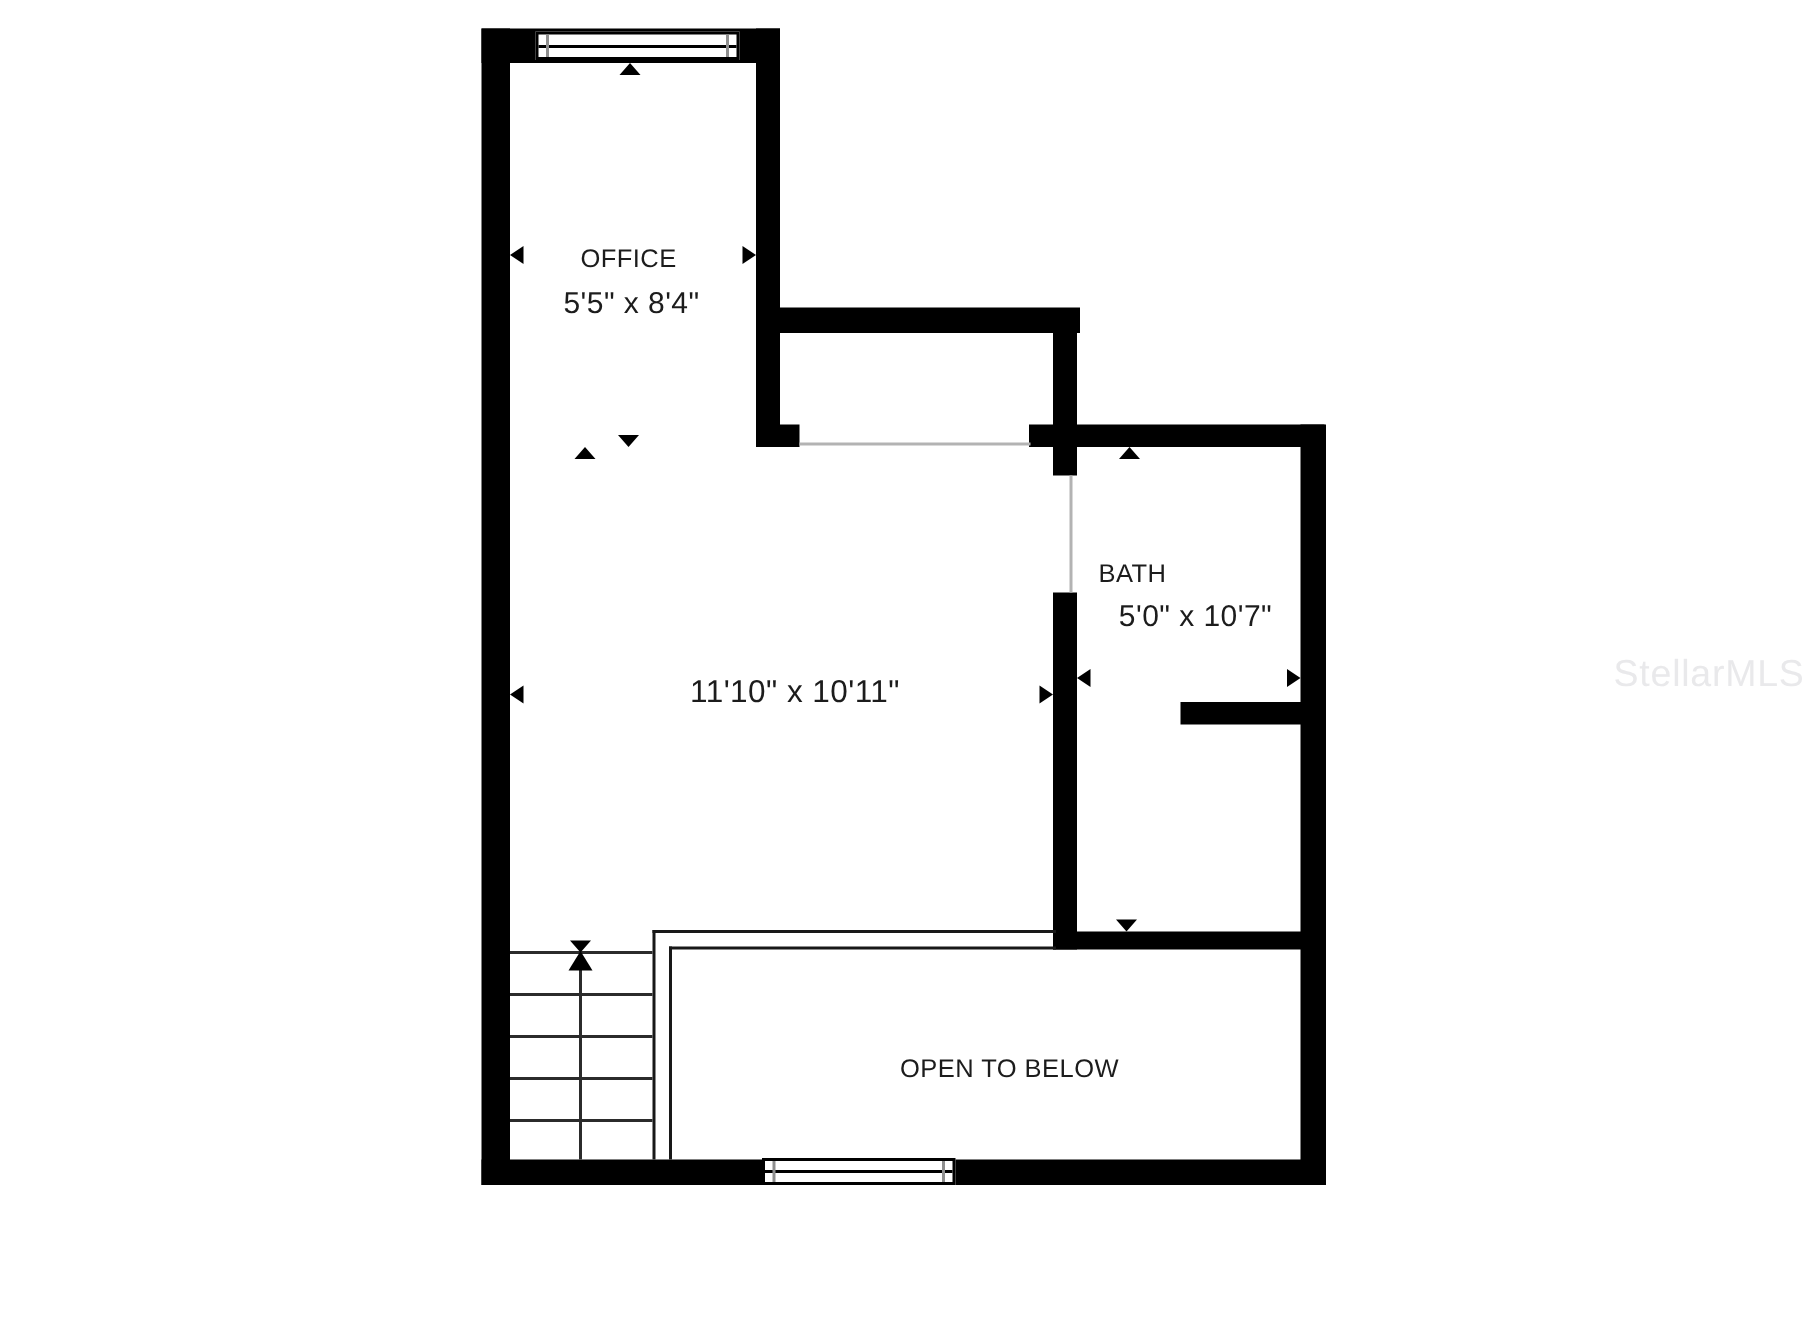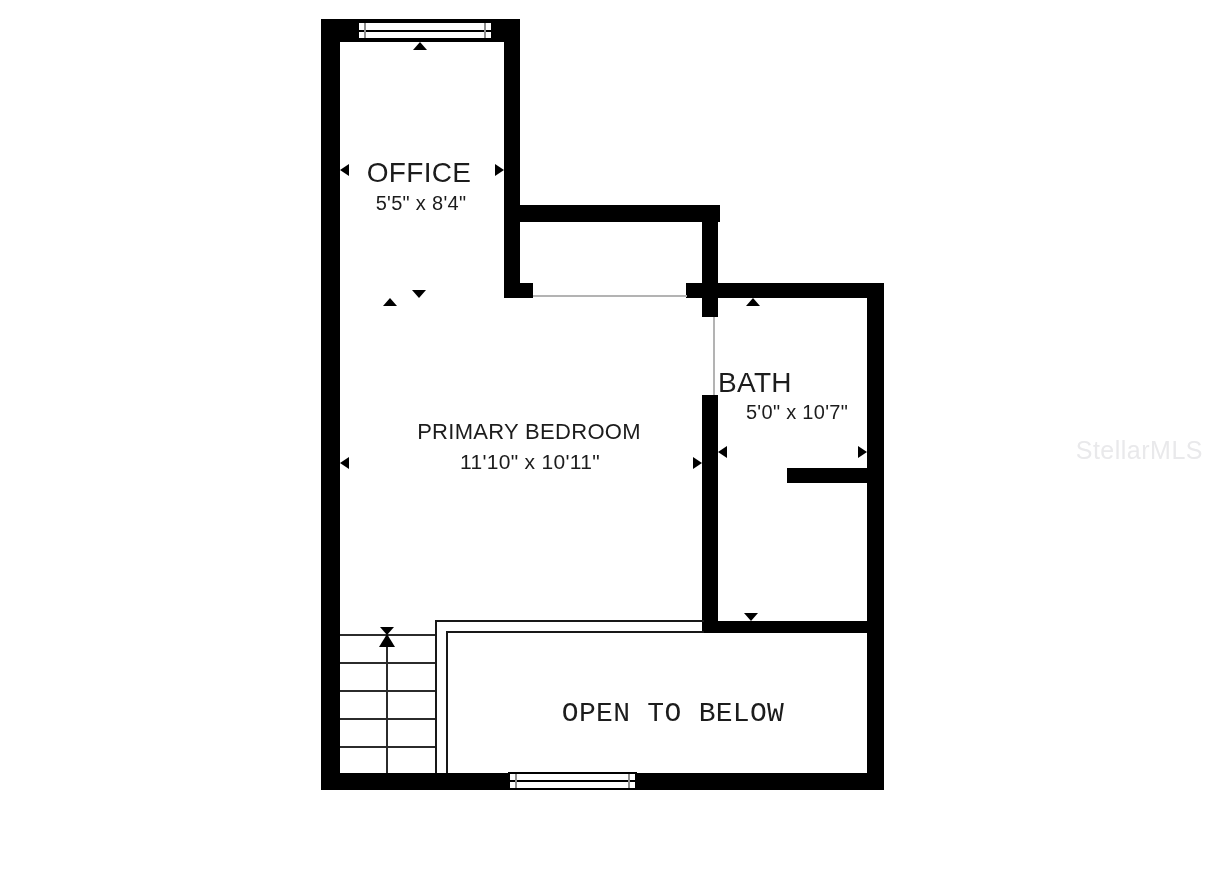--- a/index.html
+++ b/index.html
@@ -26,21 +26,21 @@
   .tri.up{border-left:7px solid transparent;border-right:7px solid transparent;border-bottom:8px solid #000;}
   .tri.down{border-left:7px solid transparent;border-right:7px solid transparent;border-top:8px solid #000;}
   .tri.left{border-top:6px solid transparent;border-bottom:6px solid transparent;border-right:9px solid #000;}
   .tri.right{border-top:6px solid transparent;border-bottom:6px solid transparent;border-left:9px solid #000;}
   .tri.stairs-up{border-left:8px solid transparent;border-right:8px solid transparent;border-bottom:13px solid #000;}
   
   .room-label,.room-dims{
     position:absolute;transform:translate(-50%,-50%);white-space:nowrap;
     color:#1c1c1c;letter-spacing:0.3px;
   }
-  .room-label{font-size:28px;}
+  .room-label{font-size:17px;}
   .room-dims{font-size:20px;}
   .room-label.big{font-size:22px;}
   .room-dims.big{font-size:21px;}
   .footer{
     position:absolute;left:595px;top:873px;transform:translate(-50%,-50%);
     white-space:nowrap;font-size:11px;letter-spacing:0.4px;color:#c7c9cc;
   }
   .watermark{
     position:absolute;left:1203px;top:450px;transform:translate(-100%,-50%);
     white-space:nowrap;font-size:25px;font-weight:500;letter-spacing:0.5px;color:#e9e9eb;
@@ -105,24 +105,23 @@
   <div class="tri down" style="left:380px;top:627px;"></div>
 
   <div class="tri left" style="left:718px;top:446px;"></div>
   <div class="tri right" style="left:858px;top:446px;"></div>
   <div class="tri up" style="left:746px;top:298px;"></div>
   <div class="tri down" style="left:744px;top:613px;"></div>
 
   <div class="room-label" style="left:419px;top:173px;">OFFICE</div>
   <div class="room-dims" style="left:421px;top:203px;">5'5" x 8'4"</div>
 
-  <div class="room-label big" style="left:529px;top:432px;">PRIMARY BEDROOM</div>
   <div class="room-dims big" style="left:530px;top:462px;">11'10" x 10'11"</div>
 
   <div class="room-label" style="left:755px;top:383px;">BATH</div>
   <div class="room-dims" style="left:797px;top:412px;">5'0" x 10'7"</div>
 
-  <div class="room-label" style="left:673px;top:713px;font-family:Liberation Mono, monospace;">OPEN TO BELOW</div>
+  <div class="room-label" style="left:673px;top:713px;">OPEN TO BELOW</div>
 
   <div class="watermark">StellarMLS</div>
 
 
 </div>
 
 </body></html>

